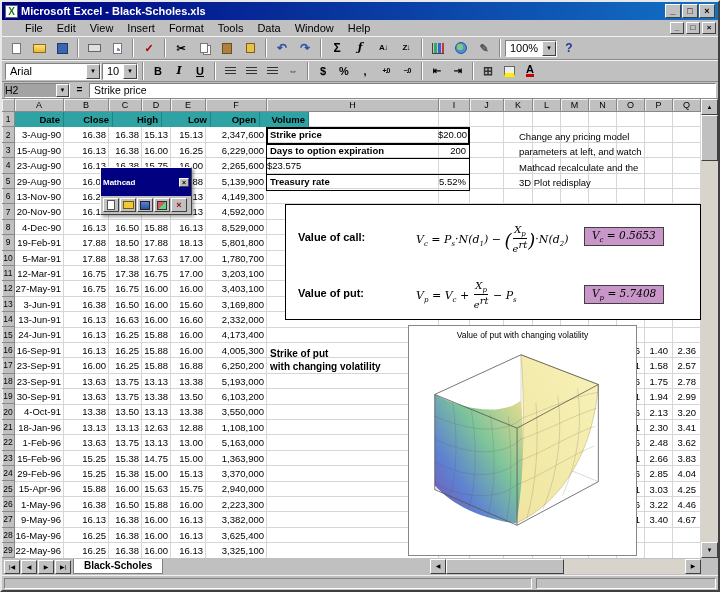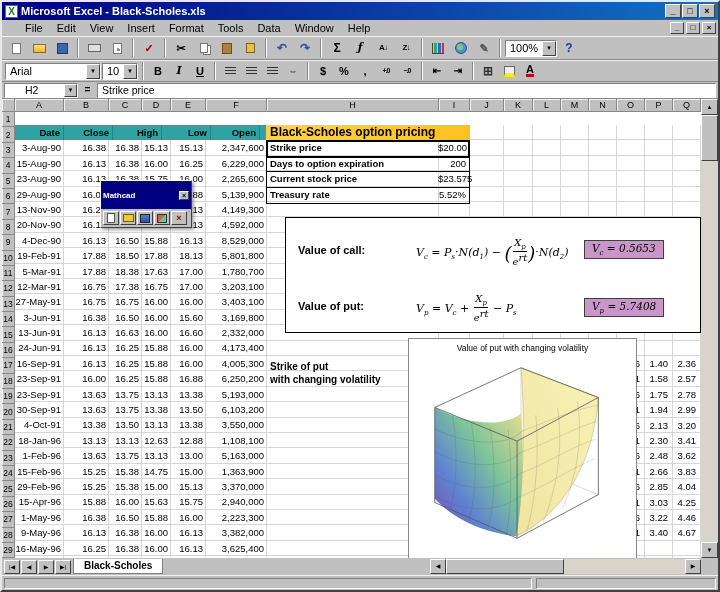--- a/index.html
+++ b/index.html
@@ -51,33 +51,33 @@
   .ico-underline{text-decoration:underline}
   .ico-align-left,.ico-align-center,.ico-align-right{width:11px;height:9px;background:repeating-linear-gradient(to bottom,#333 0 1px,transparent 1px 3px)}
   .ico-merge-center{font-size:9px}
   .ico-increase-decimal,.ico-decrease-decimal{font-size:7px;letter-spacing:-1px}
   .ico-decrease-indent,.ico-increase-indent{font-size:10px}
   .ico-borders{font-size:12px;color:#333}
   .ico-fill-color{width:11px;height:11px;border:1px solid #666;background:#eee;border-bottom:4px solid #ffee00}
   .ico-font-color{border-bottom:3px solid #c00;line-height:9px}
   
   .formulabar{height:17px;display:flex;align-items:center;padding:1px 2px;gap:2px;border-bottom:1px solid #8a8a8a}
-  .namebox{width:74px;height:15px;background:#ffffff;border:1px solid;border-color:#808080 #fff #fff #808080;font-size:10.5px;display:flex;align-items:center;padding-left:20px}
+  .namebox{width:66px;height:15px;background:#a3a3a3;border:1px solid;border-color:#808080 #fff #fff #808080;font-size:10.5px;display:flex;align-items:center;padding-left:0}
   .namebox .arrow{margin-left:auto;width:13px;height:13px;background:#c0c0c0;border:1px solid;border-color:#fff #404040 #404040 #fff;font-size:6px;line-height:11px;text-align:center}
   .eqbtn{width:15px;height:14px;background:#c0c0c0;border:1px solid #c0c0c0;font:bold 10px/12px "Liberation Sans",sans-serif;text-align:center}
   .formula-input{flex:1;height:15px;background:#fff;border:1px solid;border-color:#808080 #fff #fff #808080;font-size:10.5px;line-height:13px;padding-left:4px}
   
   .sheetrow{display:flex;height:459px}
   .sheet{position:relative;width:699px;height:459px;background:#fff;overflow:hidden}
   .corner{position:absolute;left:0;top:0;width:13px;height:13px;background:#c0c0c0;border-right:1px solid #888;border-bottom:1px solid #888;box-shadow:inset 1px 1px 0 #f0f0f0}
   .colheads{position:absolute;left:13px;top:0;height:13px;display:flex}
   .ch{height:13px;background:#c0c0c0;border-right:1px solid #888;border-bottom:1px solid #888;box-shadow:inset 1px 1px 0 #f0f0f0;font-size:9px;text-align:center;line-height:12px}
   .rowheads{position:absolute;left:0;top:13px;width:13px}
   .rh{height:15.4px;background:#c0c0c0;border-right:1px solid #888;border-bottom:1px solid #888;box-shadow:inset 1px 0 0 #f0f0f0;font-size:8.5px;display:flex;align-items:center;justify-content:center}
-  .cells{position:absolute;left:13px;top:26px;width:686px;height:446px;background-color:#fff;
+  .cells{position:absolute;left:13px;top:13px;width:686px;height:446px;background-color:#fff;
     background-image:
       repeating-linear-gradient(to bottom,transparent 0,transparent 14.4px,#d6d6d6 14.4px,#d6d6d6 15.4px),
       linear-gradient(#d6d6d6,#d6d6d6),linear-gradient(#d6d6d6,#d6d6d6),linear-gradient(#d6d6d6,#d6d6d6),linear-gradient(#d6d6d6,#d6d6d6),
       linear-gradient(#d6d6d6,#d6d6d6),linear-gradient(#d6d6d6,#d6d6d6),linear-gradient(#d6d6d6,#d6d6d6),linear-gradient(#d6d6d6,#d6d6d6),
       linear-gradient(#d6d6d6,#d6d6d6),linear-gradient(#d6d6d6,#d6d6d6),linear-gradient(#d6d6d6,#d6d6d6),linear-gradient(#d6d6d6,#d6d6d6),
       linear-gradient(#d6d6d6,#d6d6d6),linear-gradient(#d6d6d6,#d6d6d6),linear-gradient(#d6d6d6,#d6d6d6),linear-gradient(#d6d6d6,#d6d6d6);
     background-size:100% 100%,1px 100%,1px 100%,1px 100%,1px 100%,1px 100%,1px 100%,1px 100%,1px 100%,1px 100%,1px 100%,1px 100%,1px 100%,1px 100%,1px 100%,1px 100%,1px 100%;
     background-position:0 0,48px 0,93px 0,126px 0,155px 0,190px 0,251px 0,423px 0,454px 0,488px 0,517px 0,545px 0,573px 0,601px 0,629px 0,657px 0,685px 0;
     background-repeat:repeat,no-repeat,no-repeat,no-repeat,no-repeat,no-repeat,no-repeat,no-repeat,no-repeat,no-repeat,no-repeat,no-repeat,no-repeat,no-repeat,no-repeat,no-repeat,no-repeat}
   .c1{width:49px}.c2{width:45px}.c3{width:33px}.c4{width:29px}.c5{width:35px}.c6{width:61px}
@@ -635,41 +635,45 @@
             <div class="drow">
             <span class="c1">22-May-96</span>
             <span class="c2">16.25</span>
             <span class="c3">16.38</span>
             <span class="c4">16.00</span>
             <span class="c5">16.13</span>
             <span class="c6">3,325,100</span>
           </div>
           </div>
 
-        <div class="banner">Black-Scholes option pricing</div>
 
         <div class="ptable">
             <div class="prow">
             <span class="plab">Strike price</span>
             <span class="pval">$20.00</span>
           </div>
             <div class="prow">
             <span class="plab">Days to option expiration</span>
             <span class="pval">200</span>
           </div>
             <div class="prow">
-            <span class="plab">Current stock price</span>
             <span class="pval">$23.575</span>
           </div>
             <div class="prow">
             <span class="plab">Treasury rate</span>
             <span class="pval">5.52%</span>
           </div>
           </div>
 
+        <div class="note">
+            <div>Change any pricing model</div>
+            <div>parameters at left, and watch</div>
+            <div>Mathcad recalculate and the</div>
+            <div>3D Plot redisplay</div>
+          </div>
 
         <div class="mpanel">
           <span class="mlabel" style="left:12px;top:26px">Value of call:</span>
           <span class="mf" style="left:130px;top:20px"><span>V</span><sub>c</sub><span> = P</span><sub>s</sub><span>·N(d</span><sub>1</sub><span>) − </span><span class="bp">(</span><span class="frac">
                 <span class="num"><span>X</span><sub>p</sub></span>
                 <span class="den"><span>e</span><sup>rt</sup></span>
               </span><span class="bp">)</span><span>·N(d</span><sub>2</sub><span>)</span></span>
           <span class="mres" style="left:298px;top:22px"><span>V</span><sub>c</sub><span> = 0.5653</span></span>
           <span class="mlabel" style="left:12px;top:82px">Value of put:</span>
           <span class="mf" style="left:130px;top:76px"><span>V</span><sub>p</sub><span> = V</span><sub>c</sub><span> + </span><span class="frac">

